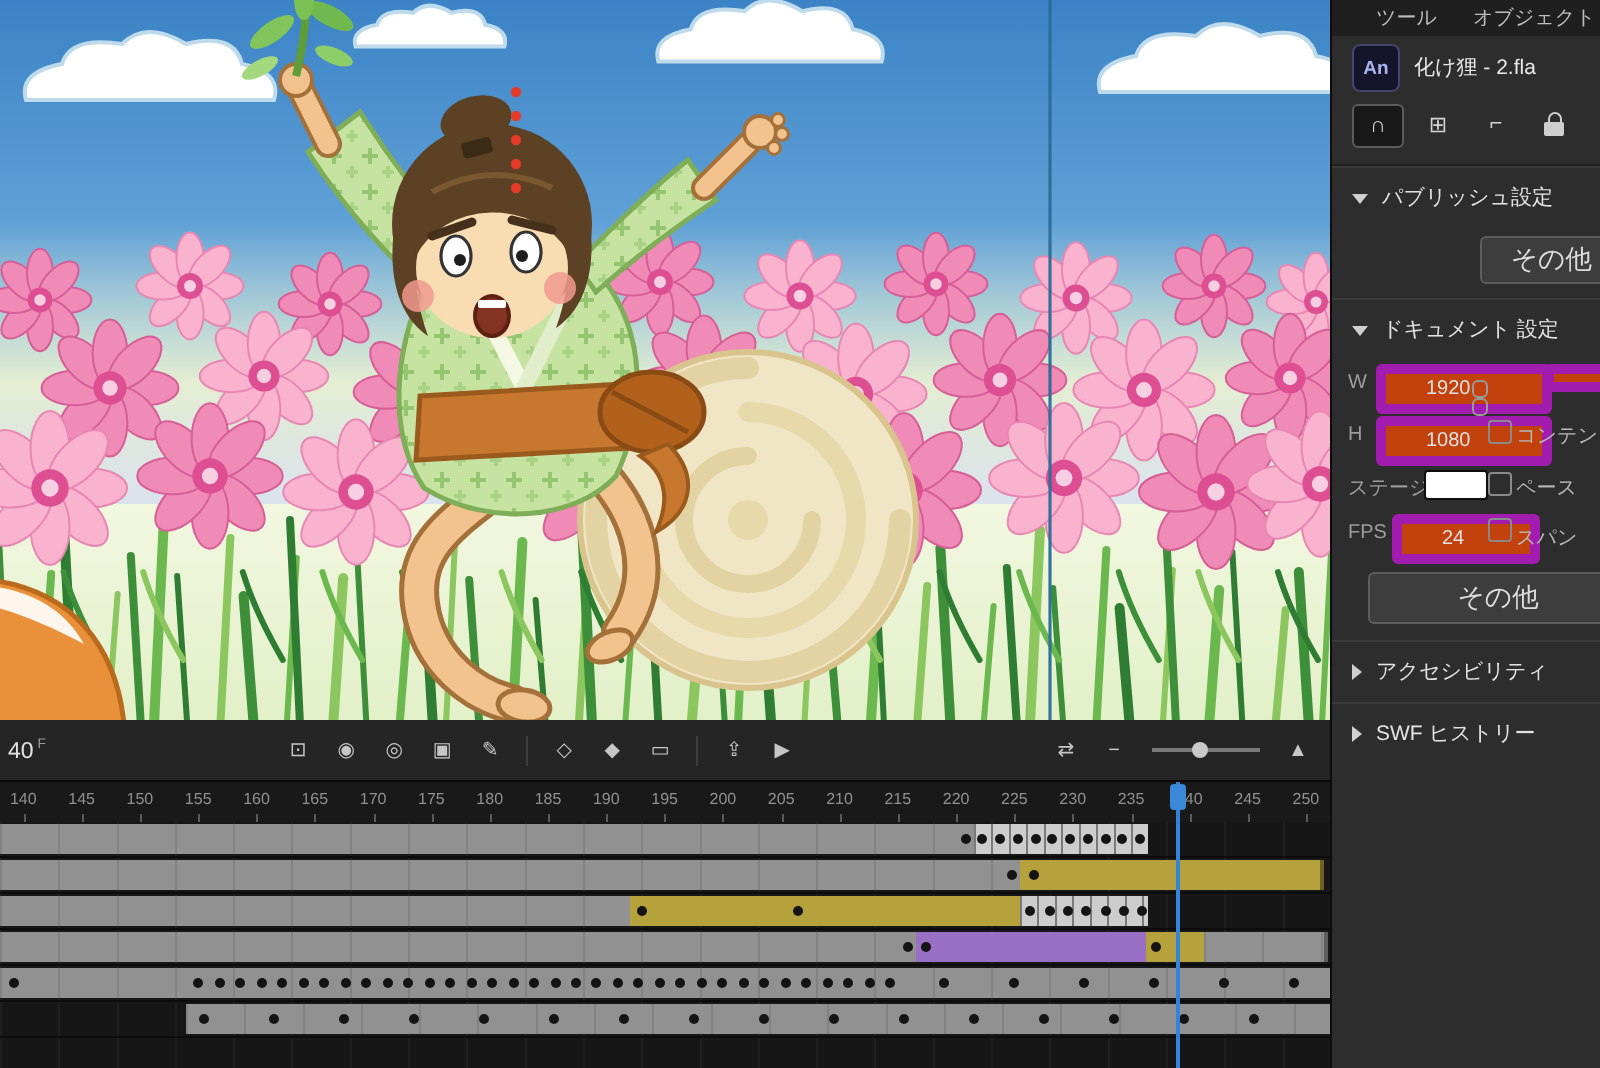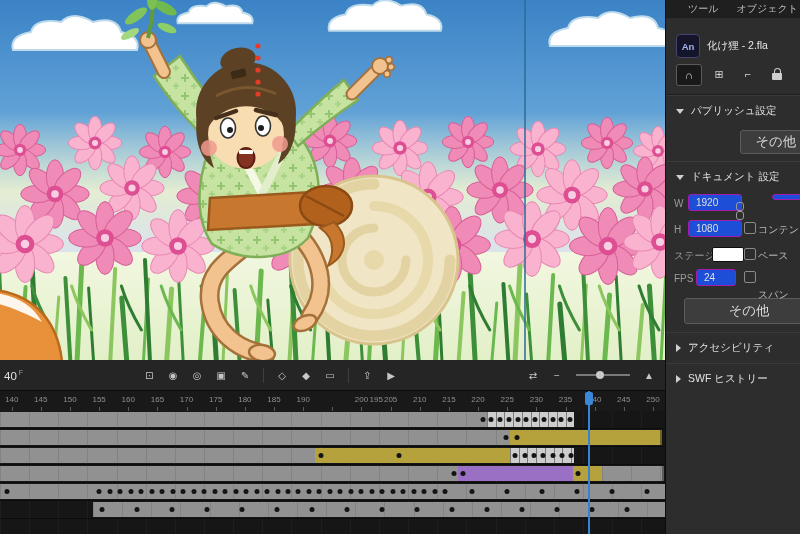--- a/index.html
+++ b/index.html
@@ -8,21 +8,21 @@
 
   
   .stage{position:absolute;left:0;top:0;width:665px;height:360px;background:#000;}
   .stage svg{display:block;}
 
   
   .panel{position:absolute;left:665px;top:0;width:135px;height:534px;background:#2d2d2d;
          border-left:1px solid #0c0c0c;overflow:hidden;font-size:10px;}
   .panel-tabs{height:18px;background:#1f1f1f;display:flex;gap:18px;align-items:center;
               padding:0 0 0 22px;color:#bdbdbd;font-size:10px;white-space:nowrap;}
-  .doc-row{display:flex;align-items:center;gap:7px;padding:16px 10px 1px 10px;}
+  .doc-row{display:flex;align-items:center;gap:7px;padding:4px 10px 1px 10px;}
   .doc-badge{width:22px;height:22px;flex:0 0 22px;background:#14142a;border:1px solid #44446e;border-radius:4px;
              color:#a9b4ee;font-size:9.5px;font-weight:bold;display:flex;align-items:center;justify-content:center;}
   .doc-name{color:#e8e8e8;font-size:10.5px;white-space:nowrap;}
   .doc-kind{color:#9a9a9a;padding:2px 10px 7px 39px;}
   .snap-row{display:flex;gap:5px;padding:5px 10px 8px 10px;border-bottom:1px solid #202020;}
   .snap-btn{width:24px;height:20px;display:flex;align-items:center;justify-content:center;border-radius:3px;
             color:#d2d2d2;font-size:11px;}
   .snap-btn.active{background:#191919;border:1px solid #5c5c5c;}
   .lock-icon{position:relative;display:inline-block;width:10px;height:7px;background:#cfcfcf;border-radius:1px;margin-top:5px;}
   .lock-icon::before{content:"";position:absolute;left:1.5px;top:-5px;width:5px;height:5px;
@@ -31,22 +31,22 @@
          border-top:1px solid #3a3a3a;white-space:nowrap;}
   .chev-d{width:0;height:0;border-left:4px solid transparent;border-right:4px solid transparent;border-top:5px solid #cfcfcf;}
   .chev-r{width:0;height:0;border-top:4px solid transparent;border-bottom:4px solid transparent;border-left:5px solid #cfcfcf;}
   .field-row{display:flex;align-items:center;gap:6px;padding:3px 10px;}
   .f-label{color:#9c9c9c;white-space:nowrap;}
   .dropdown{flex:1;background:#1e1e1e;border:1px solid #454545;border-radius:3px;padding:2px 6px;color:#e0e0e0;white-space:nowrap;}
   .more-btn{display:block;margin:4px -10px 7px auto;background:#3d3d3d;border:1px solid #5c5c5c;border-radius:3px;
             padding:2px 14px;color:#dcdcdc;white-space:nowrap;}
   .ds{position:relative;height:102px;}
   .ds .lbl{position:absolute;color:#9c9c9c;}
-  .ds .box{position:absolute;background:#1d4ed8;border:1px solid #a21caf;border-radius:3px;
-           color:#e0e0e0;padding:2px 7px;min-width:22px;}
+  .ds .box{position:absolute;background:#c2410c;border:5px solid #a21caf;border-radius:3px;
+           color:#e0e0e0;padding:2px 20px;min-width:22px;}
   .link-icon{position:absolute;width:9px;height:18px;}
   .link-icon::before,.link-icon::after{content:"";position:absolute;left:0;width:6px;height:7px;
            border:1.5px solid #9a9a9a;border-radius:3px;}
   .link-icon::before{top:0;}
   .link-icon::after{bottom:0;}
   .cb{position:absolute;width:10px;height:10px;border:1px solid #8a8a8a;border-radius:2px;background:transparent;}
   .cb-lbl{position:absolute;color:#b8b8b8;white-space:nowrap;}
   .swatch{position:absolute;width:30px;height:13px;background:#fff;border:1px solid #0d0d0d;border-radius:2px;}
   .wide-btn{display:block;margin:4px 10px 8px 18px;width:130px;background:#3d3d3d;border:1px solid #5c5c5c;
             border-radius:3px;padding:3px 0;color:#dcdcdc;text-align:center;white-space:nowrap;}
@@ -644,21 +644,21 @@
       <span class="cb-lbl" style="left:92px;top:31px">コンテン</span>
 
       <span class="lbl" style="left:8px;top:57px">ステージ</span>
       <span class="swatch" style="left:46px;top:55px"></span>
       <span class="cb" style="left:78px;top:56px"></span>
       <span class="cb-lbl" style="left:92px;top:57px">ペース</span>
 
       <span class="lbl" style="left:8px;top:81px">FPS</span>
       <span class="box" style="left:30px;top:77px;width:24px">24</span>
       <span class="cb" style="left:78px;top:79px"></span>
-      <span class="cb-lbl" style="left:92px;top:96px">スパン</span>
+      <span class="cb-lbl" style="left:92px;top:82px">スパン</span>
     </div>
 
     <button class="wide-btn">その他</button>
 
     <div class="sec-h">
       <span class="chev-r"></span>
       <span>アクセシビリティ</span>
     </div>
     <div class="sec-h">
       <span class="chev-r"></span>
@@ -711,21 +711,21 @@
           <span class="rnum" style="left: 186.56px;">170</span>
           <i class="rtick" style="left: 186.56px;"></i>
           <span class="rnum" style="left: 215.71px;">175</span>
           <i class="rtick" style="left: 215.71px;"></i>
           <span class="rnum" style="left: 244.86px;">180</span>
           <i class="rtick" style="left: 244.86px;"></i>
           <span class="rnum" style="left: 274.01px;">185</span>
           <i class="rtick" style="left: 274.01px;"></i>
           <span class="rnum" style="left: 303.16px;">190</span>
           <i class="rtick" style="left: 303.16px;"></i>
-          <span class="rnum" style="left: 332.31px; margin-left: 44px;">195</span>
+          <span class="rnum" style="left: 332.31px;">195</span>
           <i class="rtick" style="left: 332.31px;"></i>
           <span class="rnum" style="left: 361.46px;">200</span>
           <i class="rtick" style="left: 361.46px;"></i>
           <span class="rnum" style="left: 390.61px;">205</span>
           <i class="rtick" style="left: 390.61px;"></i>
           <span class="rnum" style="left: 419.76px;">210</span>
           <i class="rtick" style="left: 419.76px;"></i>
           <span class="rnum" style="left: 448.91px;">215</span>
           <i class="rtick" style="left: 448.91px;"></i>
           <span class="rnum" style="left: 478.06px;">220</span>

